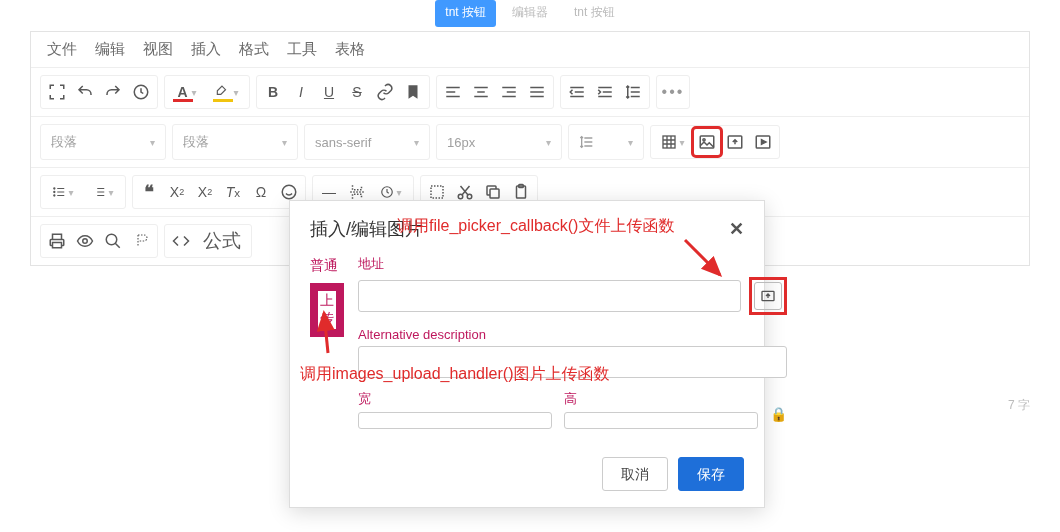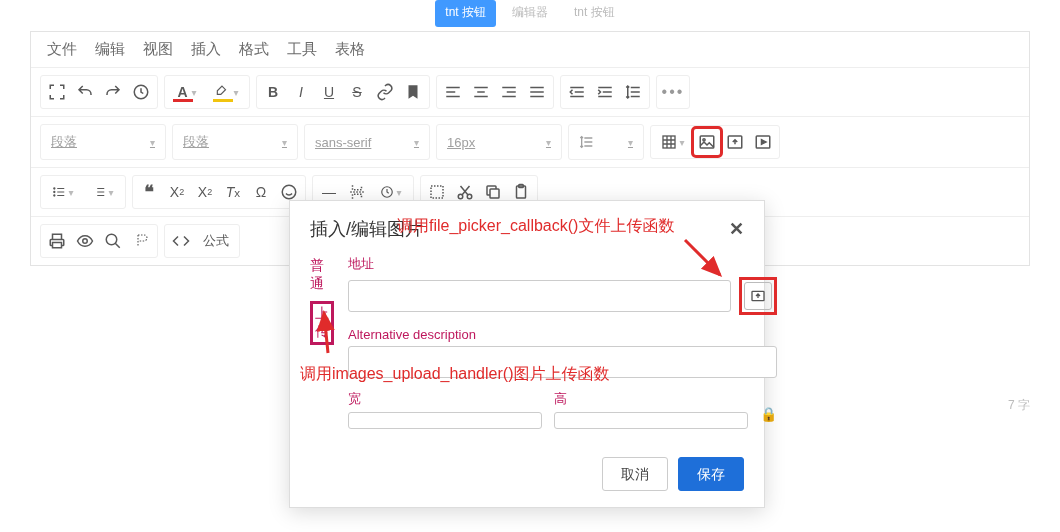--- a/index.html
+++ b/index.html
@@ -11,37 +11,37 @@
   .tab-pill.inactive { color: #bbb; }
   
   .editor-box { margin: 4px 30px 0; border: 1px solid #e3e3e3; background: #fff; }
   .menubar { display: flex; gap: 18px; padding: 8px 16px; font-size: 15px; color: #6b6b6b; }
   .menubar span { cursor: pointer; }
   .toolbar { display: flex; align-items: center; flex-wrap: wrap; padding: 4px 6px; border-top: 1px solid #eee; }
   .tb-group { display: flex; align-items: center; border: 1px solid #eee; border-radius: 3px; margin: 3px; padding: 2px; }
   .tb-btn { width: 28px; height: 28px; display: flex; align-items: center; justify-content: center; color: #595959; cursor: pointer; position: relative; }
   .tb-btn.wide { width: 40px; }
   .tb-btn svg { width: 18px; height: 18px; }
-  .tb-sel { display: flex; align-items: center; padding: 0 8px; height: 30px; min-width: 120px; color: #a0a0a0; font-size: 13px; gap: 6px; justify-content: space-between; text-decoration: underline; }
+  .tb-sel { display: flex; align-items: center; padding: 0 8px; height: 30px; min-width: 120px; color: #a0a0a0; font-size: 13px; gap: 6px; justify-content: space-between; }
   .tb-sel.narrow { min-width: 70px; }
   .chev { font-size: 10px; color: #bbb; }
   .tb-btn.highlight { outline: 3px solid #e02b2b; outline-offset: -1px; border-radius: 3px; }
   .tb-btn.more { color: #999; letter-spacing: 2px; font-size: 16px; }
   .color-bar { position: absolute; bottom: 4px; left: 6px; right: 14px; height: 3px; }
   .red-bar { background: #e02b2b; }
   .yellow-bar { background: #f1c40f; }
   
   .dialog { position: absolute; left: 289px; top: 200px; width: 476px; background: #fff; border: 1px solid #ddd; box-shadow: 0 4px 20px rgba(0,0,0,.15); padding: 16px 20px; }
   .dialog-head { display: flex; justify-content: space-between; align-items: center; margin-bottom: 14px; position: relative; }
   .dialog-title { font-size: 18px; color: #333; }
   .dialog-close { font-size: 18px; color: #555; cursor: pointer; font-weight: bold; }
   .dlg-body { display: flex; gap: 14px; }
   .dlg-tabs { display: flex; flex-direction: column; gap: 6px; font-size: 14px; width: 42px; }
   .dlg-tab { color: #be185d; cursor: pointer; padding: 2px 0; }
-  .dlg-tab.boxed { border: 3px solid #be185d; display: inline-block; padding: 1px 2px; }
+  .dlg-tab.boxed { border: 8px solid #be185d; display: inline-block; padding: 1px 2px; }
   .dlg-fields { flex: 1; }
   .fld-label { font-size: 13px; color: #be185d; margin-bottom: 4px; display: block; }
   .fld-row { display: flex; gap: 8px; margin-bottom: 12px; align-items: center; }
   .fld-input { flex: 1; height: 32px; border: 1px solid #ccc; border-radius: 3px; padding: 0 8px; font-size: 13px; }
   .browse-btn { width: 38px; height: 38px; border: 3px solid #e02b2b; display: flex; align-items: center; justify-content: center; cursor: pointer; }
   .browse-inner { width: 28px; height: 28px; border: 1px solid #bbb; border-radius: 3px; display: flex; align-items: center; justify-content: center; }
   .wh-row { display: flex; gap: 12px; align-items: flex-end; }
   .wh-col { display: flex; flex-direction: column; flex: 1; }
   .lock-icon { font-size: 14px; color: #333; padding-bottom: 7px; }
   .dlg-foot { display: flex; justify-content: flex-end; gap: 10px; margin-top: 28px; }
@@ -345,21 +345,21 @@
             <path d="M8 4v16M8 4h8a4 4 0 010 8H8"></path>
           </svg>
         </div>
     </div>
     <div class="tb-group">
       <div class="tb-btn">
           <svg viewBox="0 0 24 24" fill="none" stroke="currentColor" stroke-width="2">
             <path d="M8 6l-6 6 6 6M16 6l6 6-6 6"></path>
           </svg>
         </div>
-      <div class="tb-btn" style="width:auto;padding:0 8px;font-size:13px">公式</div>
+      <div class="tb-btn" style="width:auto;padding:0 8px;font-size:19px">公式</div>
     </div>
   </div>
 </div>
 
 <div class="dialog">
   <div class="dialog-head">
     <div class="dialog-title">插入/编辑图片</div>
     <div class="dialog-close">✕</div>
   </div>
   <div class="dlg-body">

